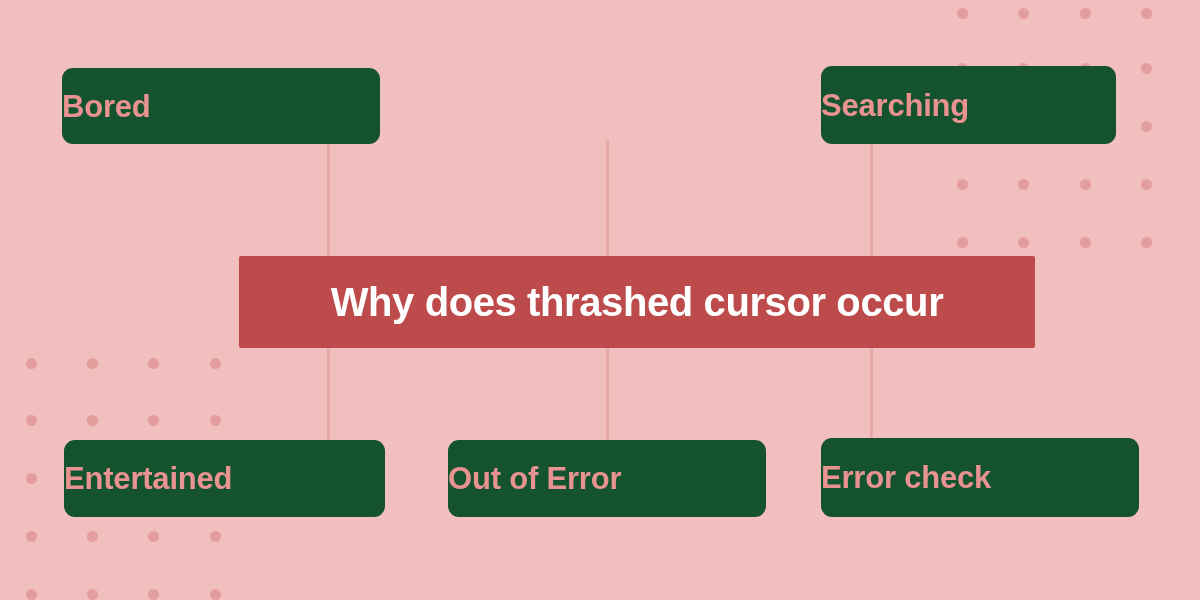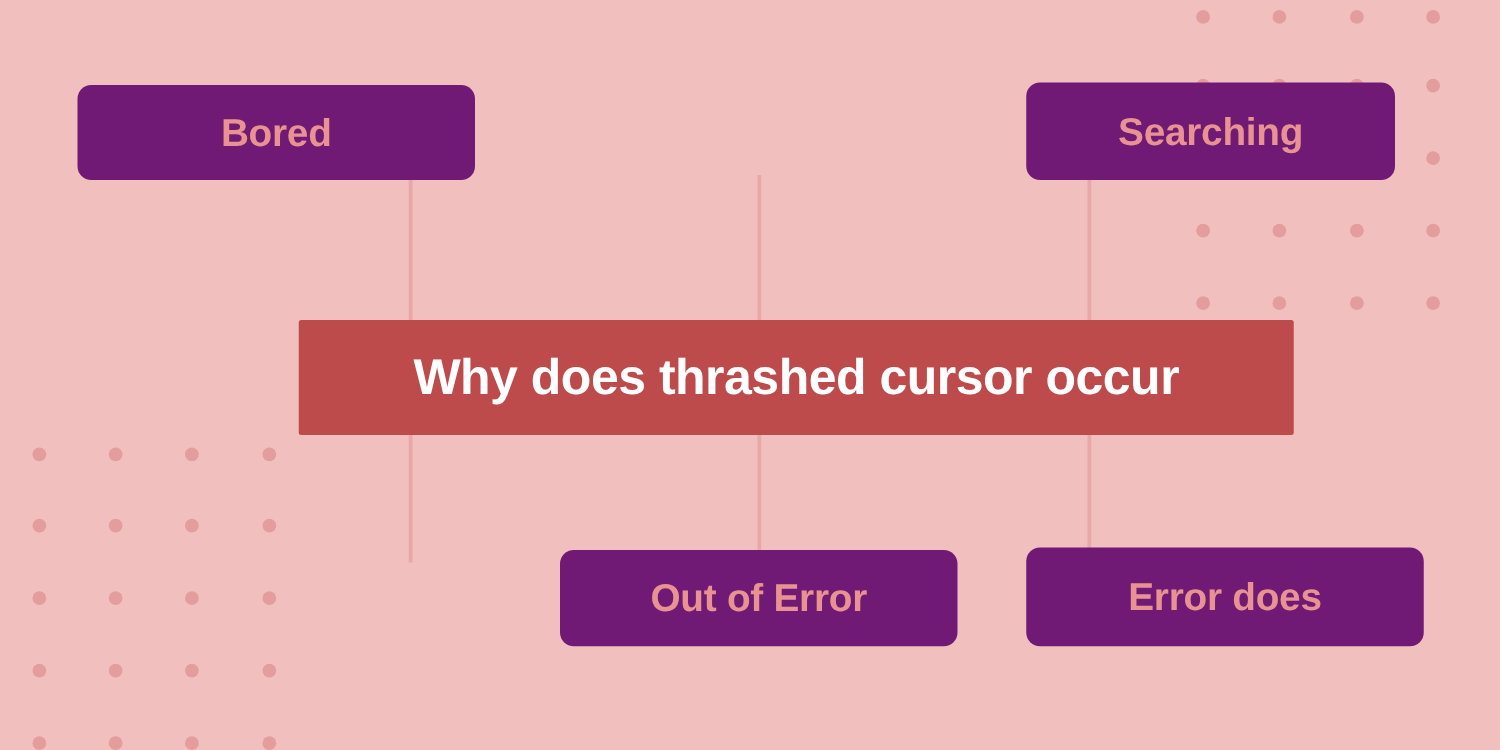--- a/index.html
+++ b/index.html
@@ -36,25 +36,25 @@
   
   .connector {
     position: absolute;
     width: 3px;
     background: #e8a8a8;
   }
 
   
   .node {
     position: absolute;
-    background: #701a75;
+    background: #14532d;
     border-radius: 11px;
     display: flex;
     align-items: center;
-    justify-content: center;
+    justify-content: flex-start;
     box-sizing: border-box;
   }
   .node-label {
     color: #e89292;
     font-size: 31px;
     font-weight: bold;
     letter-spacing: -0.2px;
     white-space: nowrap;
     line-height: 1;
   }
@@ -139,22 +139,25 @@
 
 
   <div class="node" style="left:821px; top:66px; width:295px; height:78px;">
     <span class="node-label">Searching</span>
   </div>
 
   <div class="central" style="left:239px; top:256px; width:796px; height:92px;">
     <span class="central-label">Why does thrashed cursor occur</span>
   </div>
 
+  <div class="node" style="left:64px; top:440px; width:321px; height:77px;">
+    <span class="node-label">Entertained</span>
+  </div>
 
   <div class="node" style="left:448px; top:440px; width:318px; height:77px;">
     <span class="node-label">Out of Error</span>
   </div>
 
   <div class="node" style="left:821px; top:438px; width:318px; height:79px;">
-    <span class="node-label">Error does</span>
+    <span class="node-label">Error check</span>
   </div>
 
 </div>
 
 </body></html>

